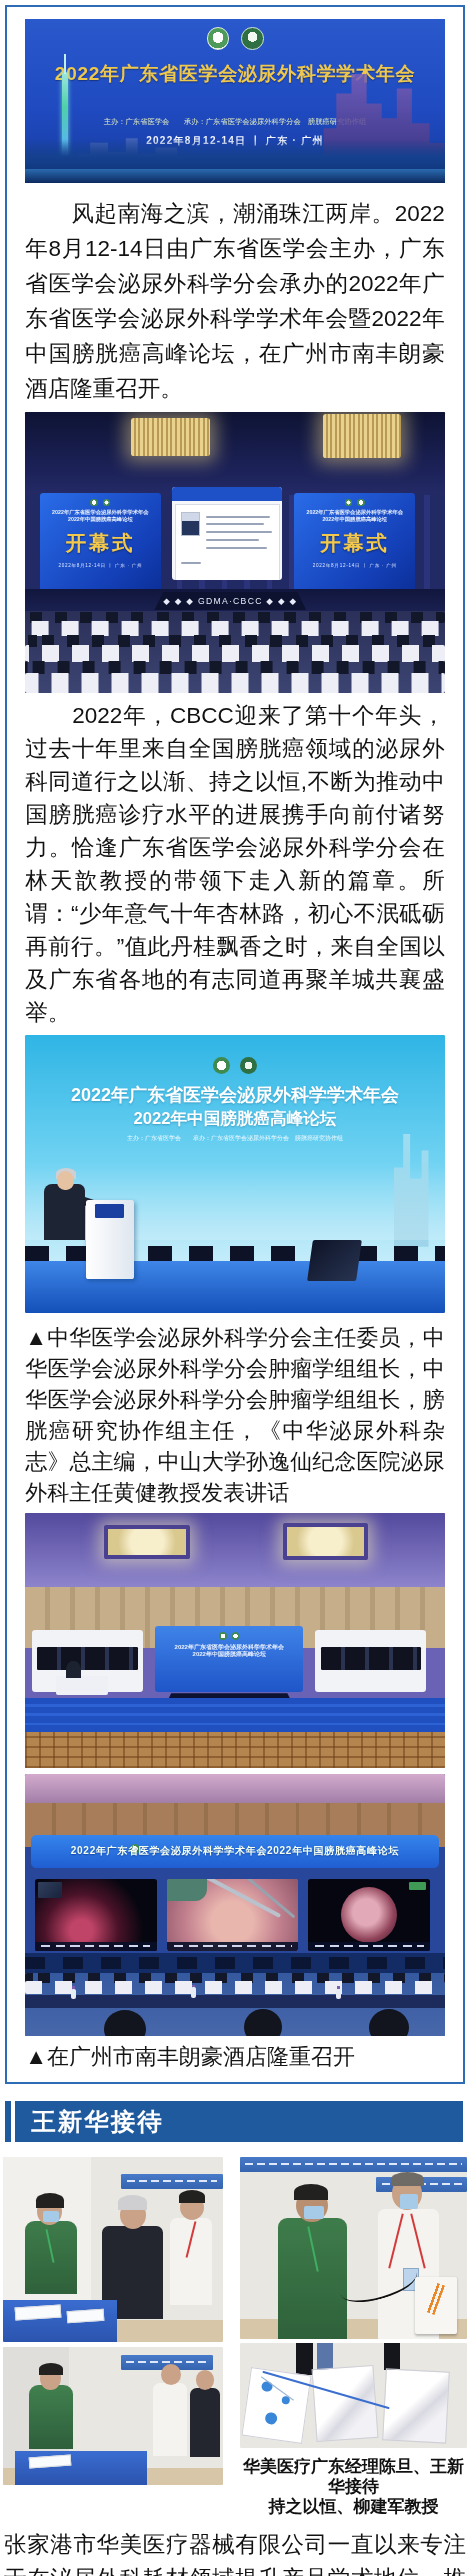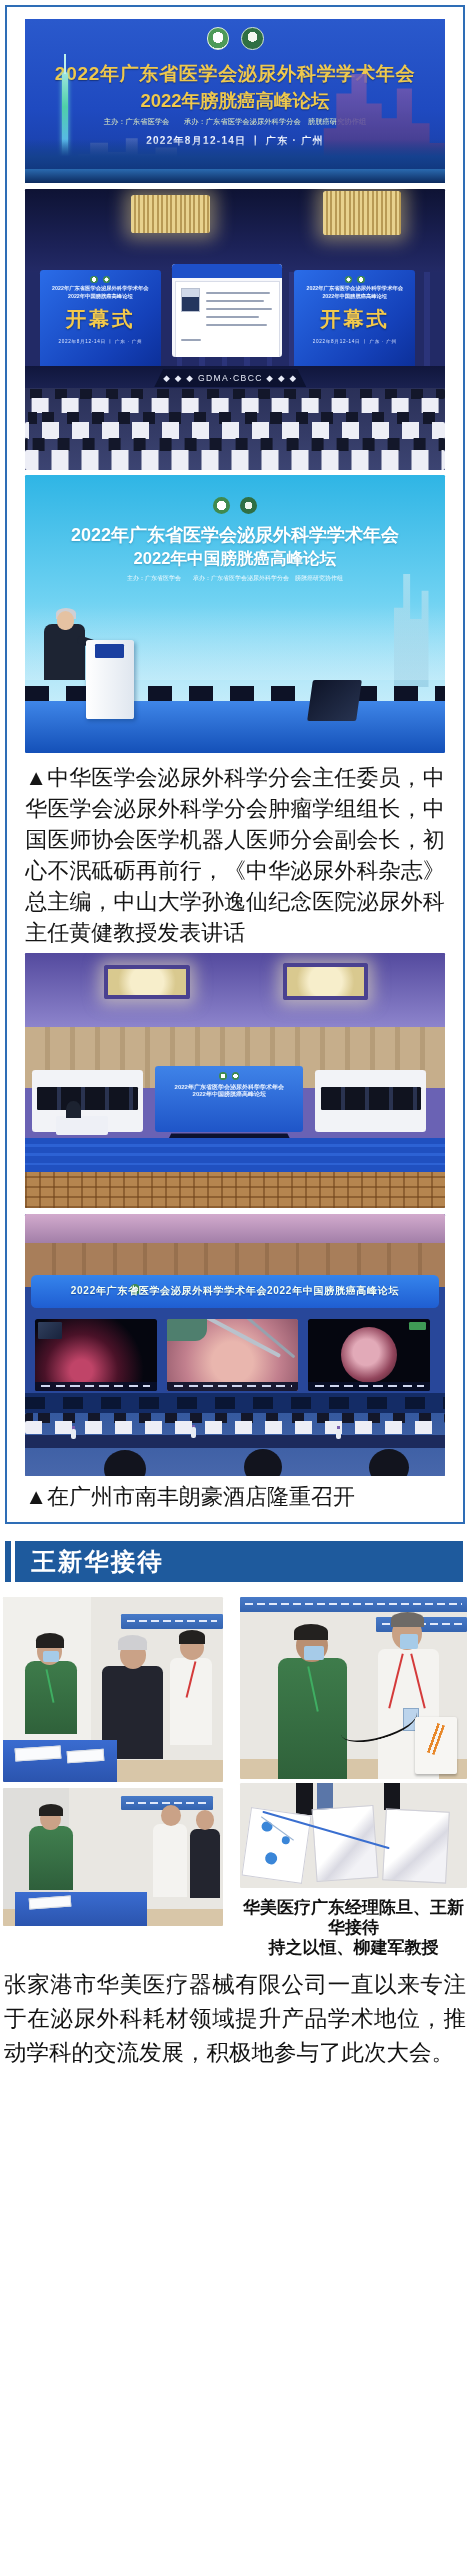--- a/index.html
+++ b/index.html
@@ -148,30 +148,30 @@
 <body>
 
 <div class="frame">
 
   <div class="banner">
     <div class="logos">
       <span class="blogo g1"></span>
       <span class="blogo g2"></span>
     </div>
     <div class="b-t1">2022年广东省医学会泌尿外科学学术年会</div>
-    <div class="b-t2">2022年膀胱癌高峰论坛</div>
     <div class="b-org">主办：广东省医学会　　承办：广东省医学会泌尿外科学分会　膀胱癌研究协作组</div>
     <div class="b-date">2022年8月12-14日 丨 广东 · 广州</div>
     <div class="b-city-l"></div>
     <div class="b-city-r"></div>
     <div class="b-tower"></div>
     <div class="b-sky"></div>
     <div class="b-water"></div>
   </div>
 
+  <p class="para p1">　　风起南海之滨，潮涌珠江两岸。2022年8月12-14日由广东省医学会主办，广东省医学会泌尿外科学分会承办的2022年广东省医学会泌尿外科学学术年会暨2022年中国膀胱癌高峰论坛，在广州市南丰朗豪酒店隆重召开。</p>
 
   <div class="photo ph1">
     <div class="ceil"></div>
     <div class="chand" style="left:106px;top:6.6px;width:79px;height:38px;"></div>
     <div class="chand" style="left:298px;top:2.6px;width:78px;height:44px;"></div>
     <div class="wall"></div>
     <div class="scr scr-blue" style="left:14.6px;top:81px;width:121px;height:99px;">
       <div class="slogos">
           <i></i>
           <i></i>
@@ -206,20 +206,21 @@
     <div class="crowd">
       <div class="crow heads" style="top:1.3px;height:10.6px;"></div>
       <div class="crow chairs" style="top:10.6px;height:14.6px;background-position:6.6px 0;"></div>
       <div class="crow heads" style="top:24px;height:12px;background-position:12px 0;"></div>
       <div class="crow chairs" style="top:34px;height:17px;background-position:17px 0;"></div>
       <div class="crow heads" style="top:50px;height:13.2px;background-position:2.6px 0;"></div>
       <div class="crow chairs" style="top:62px;height:20.5px;background-position:26.5px 0;"></div>
     </div>
   </div>
 
+  <p class="para p2">　　2022年，CBCC迎来了第十个年头，过去十年里来自全国膀胱癌领域的泌尿外科同道行之以渐、持之以恒,不断为推动中国膀胱癌诊疗水平的进展携手向前付诸努力。恰逢广东省医学会泌尿外科学分会在林天歆教授的带领下走入新的篇章。所谓：“少年意气十年杏林路，初心不泯砥砺再前行。”值此丹桂飘香之时，来自全国以及广东省各地的有志同道再聚羊城共襄盛举。</p>
 
   <div class="photo ph2">
     <div class="logos2">
         <i class="a"></i>
         <i class="b"></i>
       </div>
     <div class="t1">2022年广东省医学会泌尿外科学学术年会</div>
     <div class="t2">2022年中国膀胱癌高峰论坛</div>
     <div class="org2">主办：广东省医学会　　承办：广东省医学会泌尿外科学分会　膀胱癌研究协作组</div>
     <div class="towers"></div>
@@ -229,21 +230,21 @@
     <div class="flscr"></div>
     <div class="spk-body"></div>
     <div class="spk-arm"></div>
     <div class="spk-hair"></div>
     <div class="spk-head"></div>
     <div class="podium">
         <div class="pscr"></div>
       </div>
   </div>
 
-  <p class="caption" style="margin-top:9.3px;">▲中华医学会泌尿外科学分会主任委员，中华医学会泌尿外科学分会肿瘤学组组长，中国医师协会医学机器人医师分会副会长，初心不泯砥砺再前行，《中华泌尿外科杂志》总主编，中山大学孙逸仙纪念医院泌尿外科主任黄健教授发表讲话</p>
+  <p class="caption" style="margin-top:9.3px;">▲中华医学会泌尿外科学分会主任委员，中华医学会泌尿外科学分会肿瘤学组组长，中华医学会泌尿外科学分会肿瘤学组组长，膀胱癌研究协作组主任，《中华泌尿外科杂志》总主编，中山大学孙逸仙纪念医院泌尿外科主任黄健教授发表讲话</p>
 
   <div class="photo ph3">
     <div class="ceil3"></div>
     <div class="chand3" style="left:79px;top:12px;width:86px;height:34px;"></div>
     <div class="chand3" style="left:258px;top:9.3px;width:85px;height:37px;"></div>
     <div class="wall3"></div>
     <div class="scr scr3w" style="left:6.6px;top:117px;width:111px;height:62px;">
       <div class="imgrow"></div>
     </div>
     <div class="scr ctr" style="left:130px;top:113px;width:148px;height:66px;">

